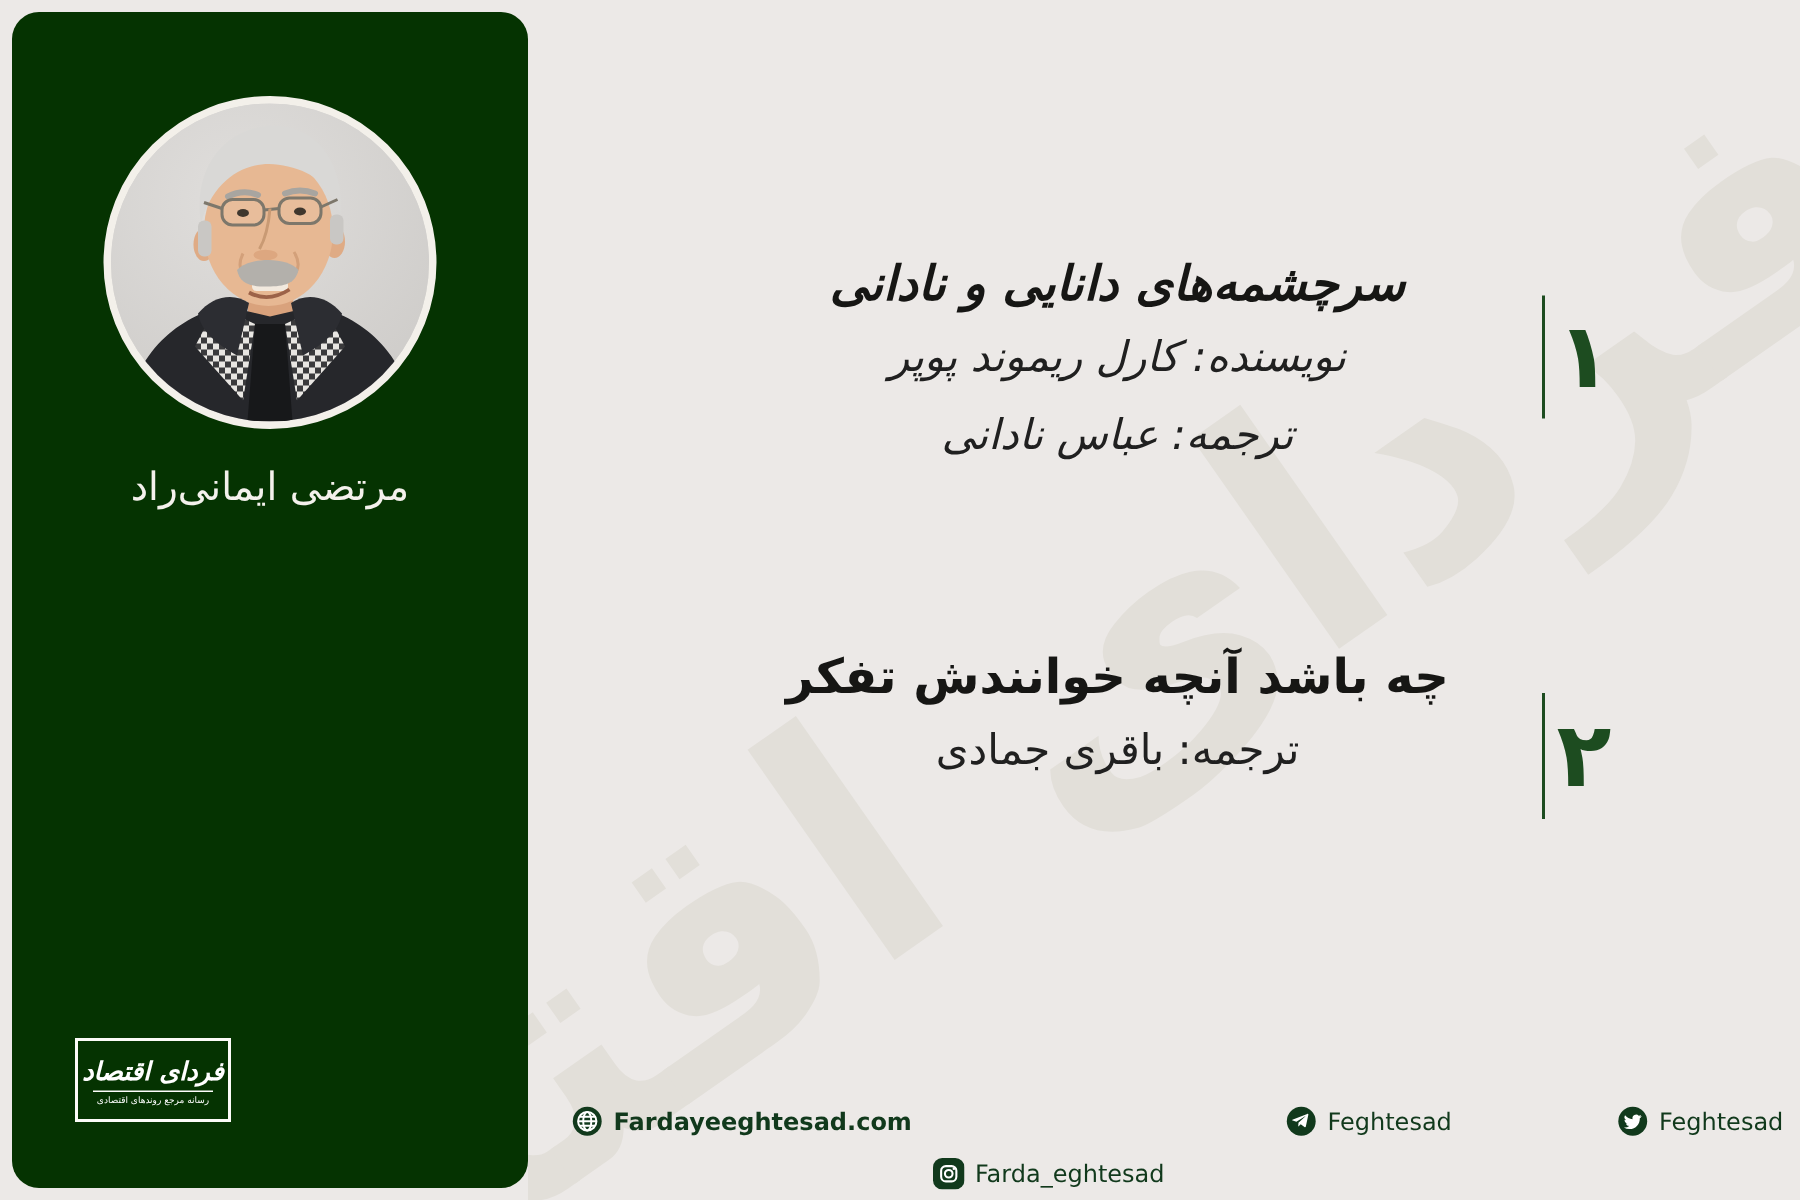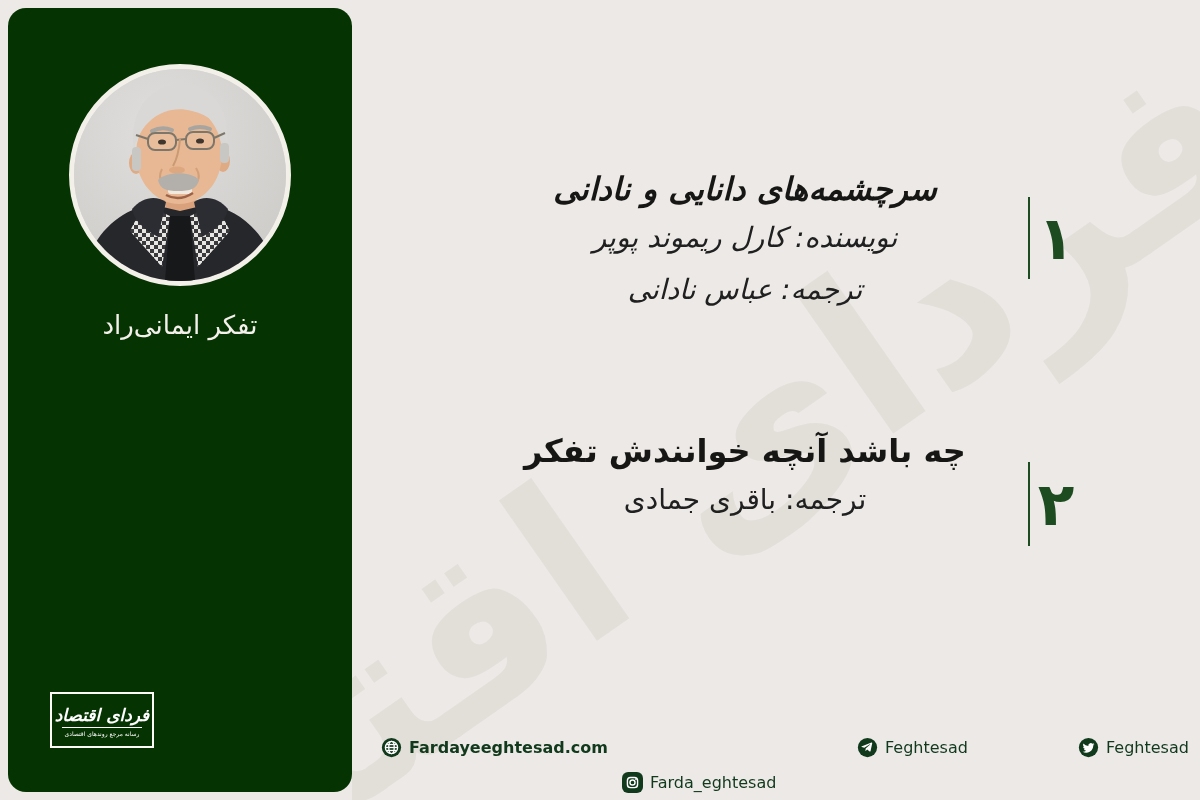--- a/index.html
+++ b/index.html
@@ -139,21 +139,21 @@
 
       <path d="M8 212 C16 164 46 142 76 135 L106 142 L136 135 C166 142 196 164 204 212 Z" fill="#26272b"></path>
       <polygon points="70,135 96,147 88,198 56,162" fill="url(#check)"></polygon>
       <polygon points="142,135 116,147 124,198 156,162" fill="url(#check)"></polygon>
       <polygon points="96,147 116,147 121,212 91,212" fill="#17181a"></polygon>
       <path d="M58 140 C68 128 82 126 92 133 L84 168 C70 160 60 152 58 140 Z" fill="#2c2d32"></path>
       <path d="M154 140 C144 128 130 126 120 133 L128 168 C142 160 152 152 154 140 Z" fill="#2c2d32"></path>
     </svg>
   </div>
 
-  <div class="person-name">تفکر ایمانی‌راد</div>
+  <div class="person-name">مرتضی ایمانی‌راد</div>
 
   <div class="logo-box">
     <div class="logo-title">فردای اقتصاد</div>
     <div class="logo-divider"></div>
     <div class="logo-tagline">رسانه مرجع روندهای اقتصادی</div>
   </div>
 </div>
 
 <div class="book book-1">
   <div class="book-title">سرچشمه‌های دانایی و نادانی</div>

